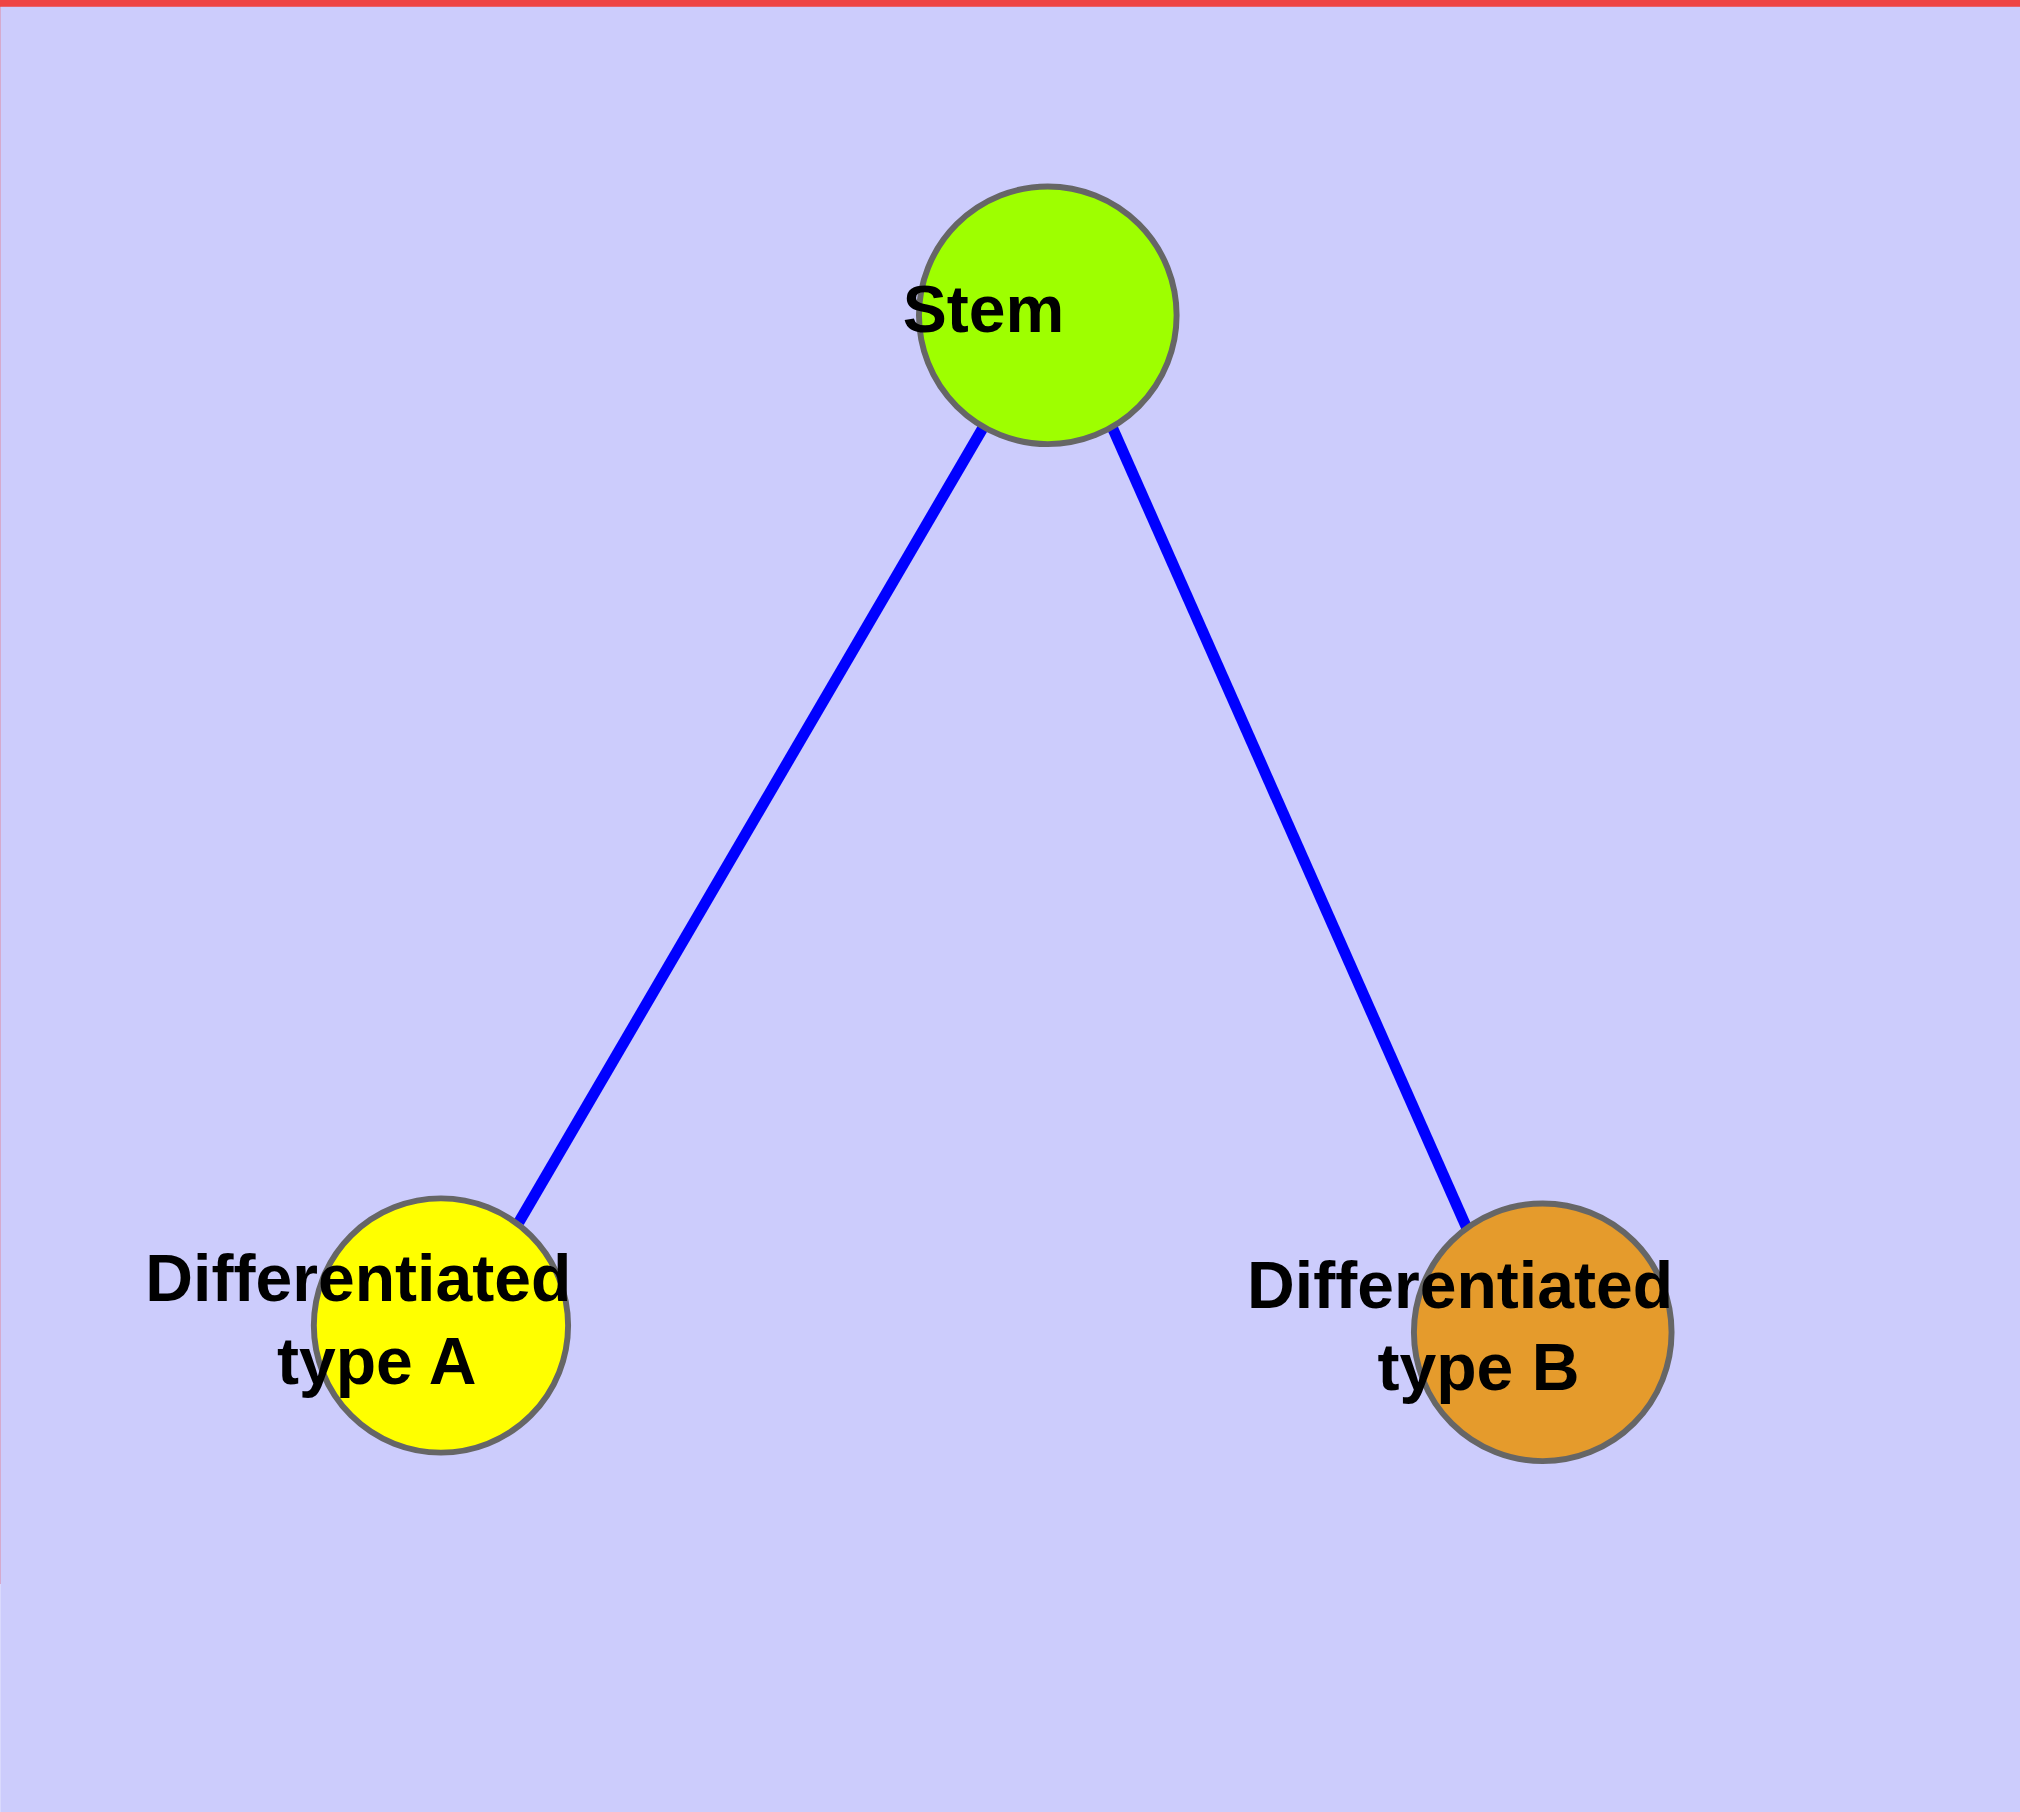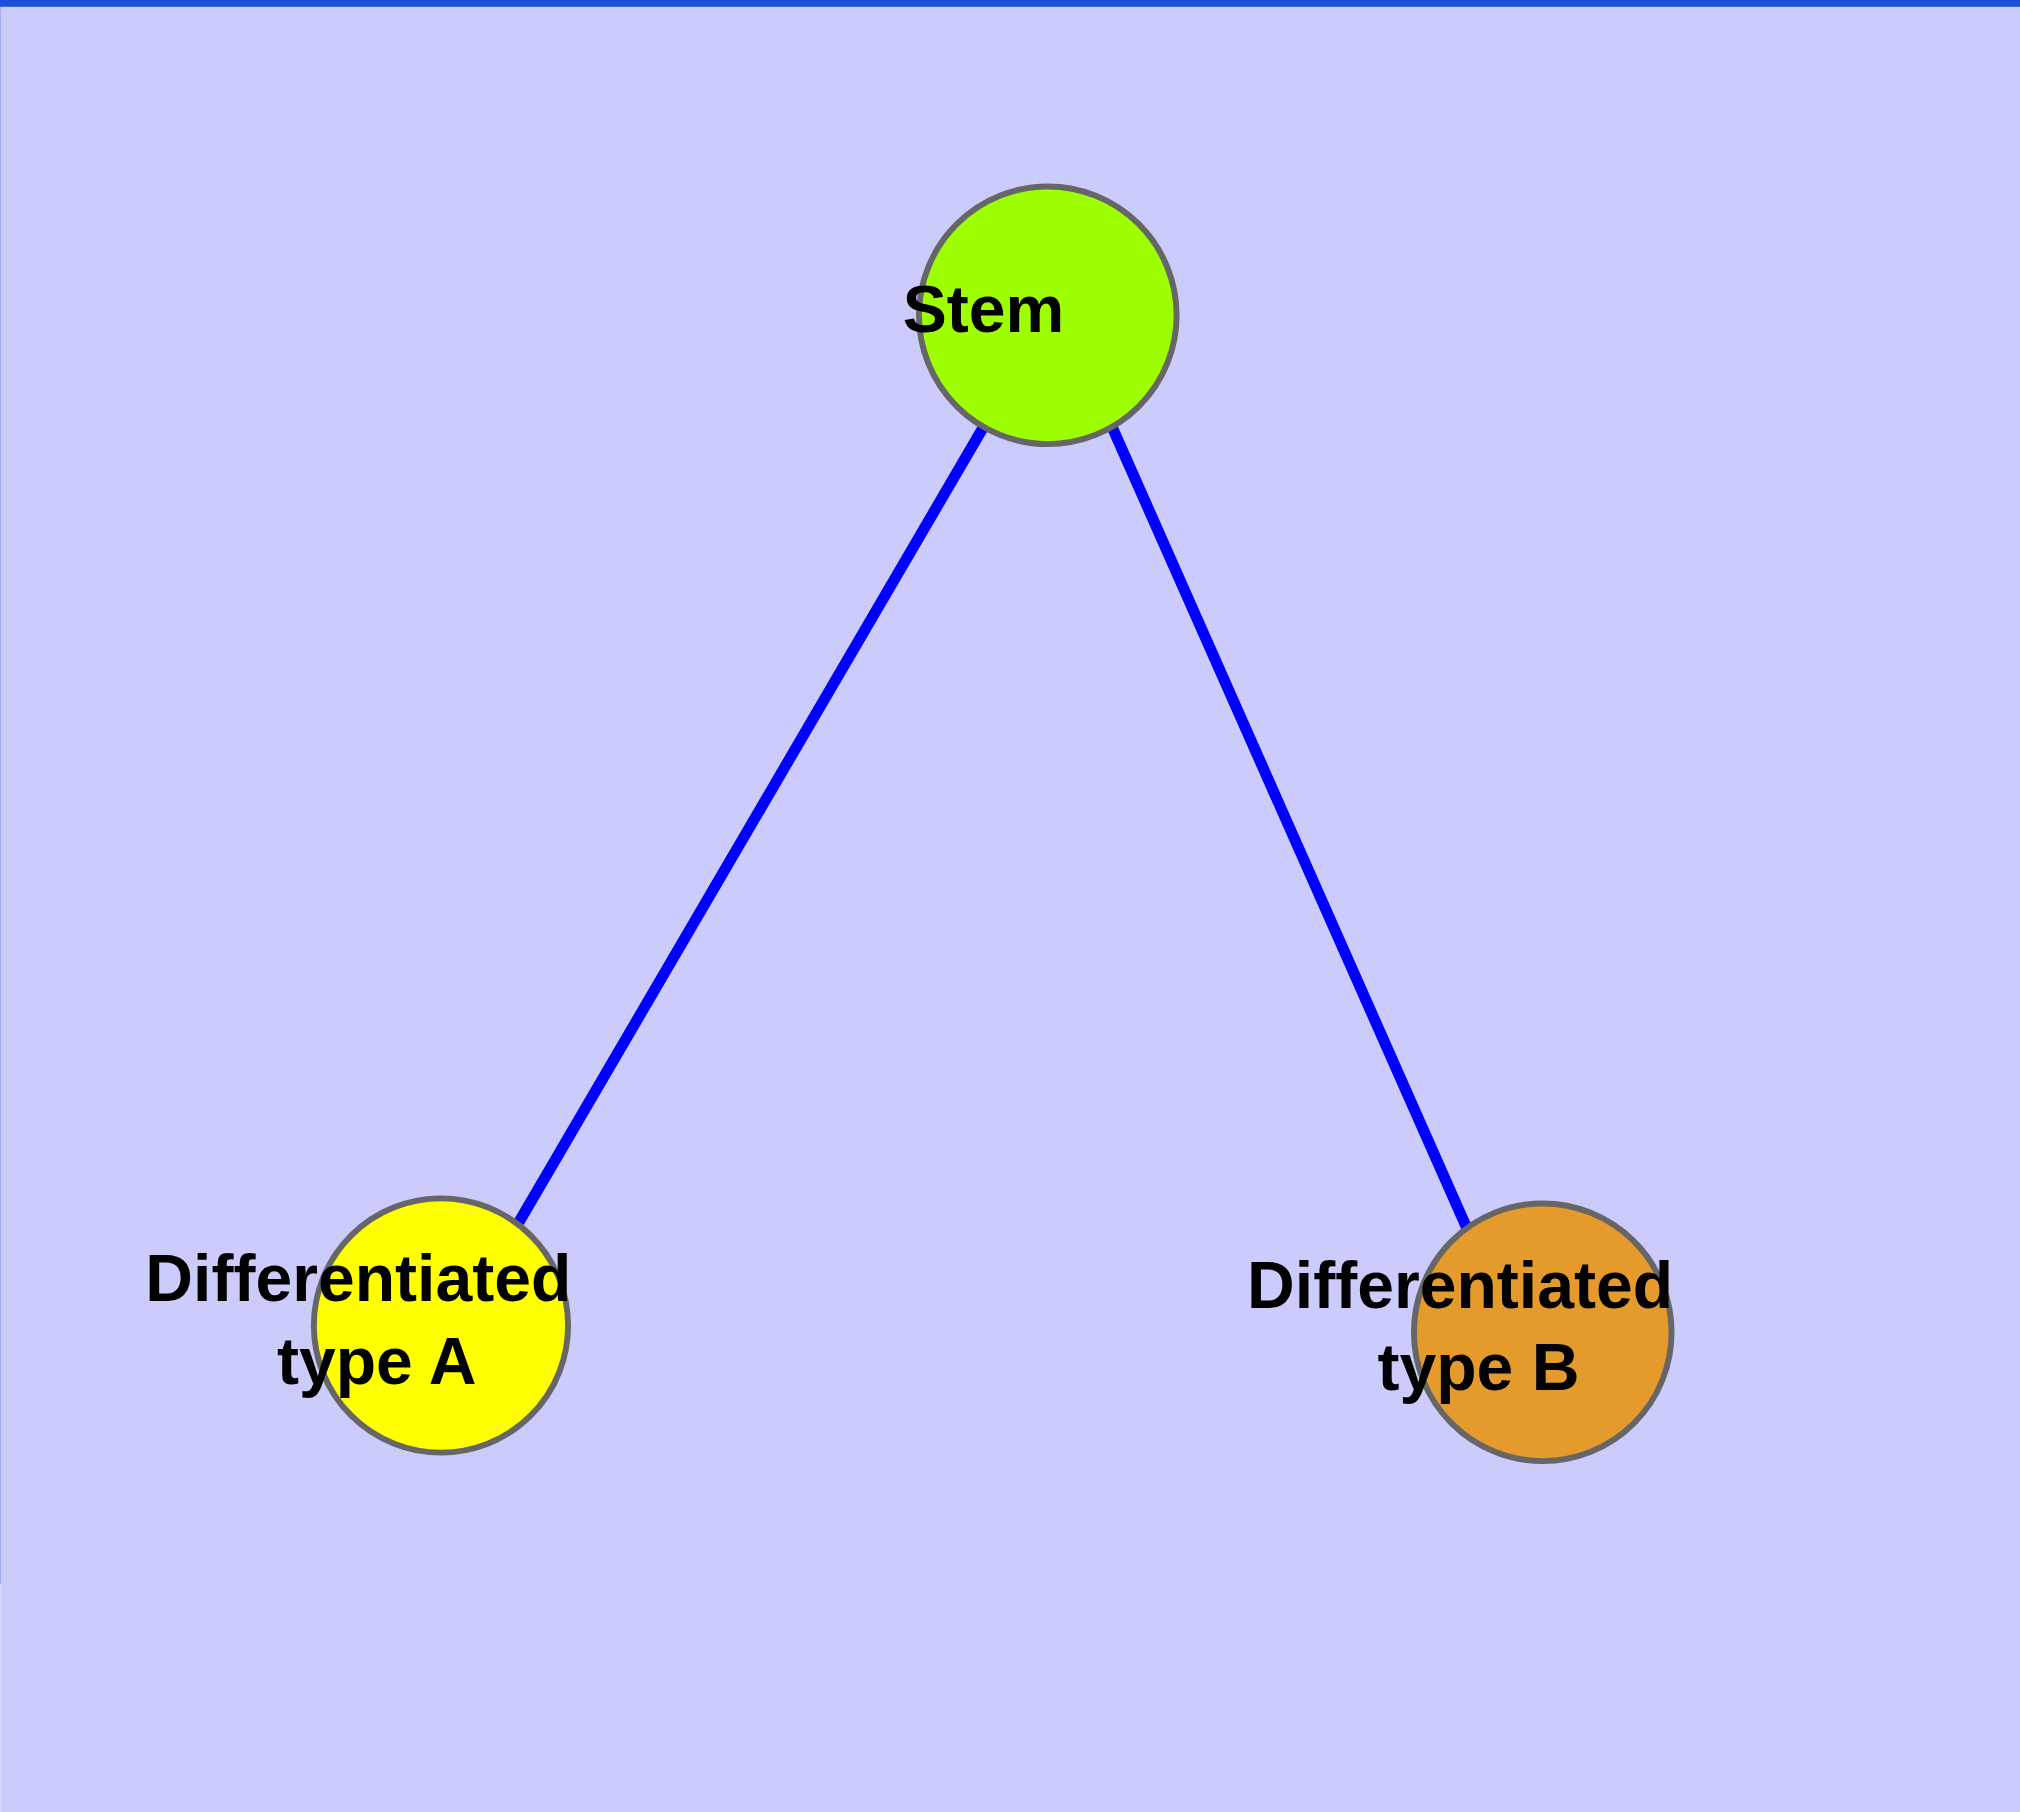--- a/index.html
+++ b/index.html
@@ -11,21 +11,21 @@
   body {
     width: 2021px;
     height: 1812px;
     overflow: hidden;
     font-family: "Liberation Sans", sans-serif;
   }
   #graph-canvas {
     position: relative;
     width: 2021px;
     height: 1584px;
-    background: #1d4ed8;
+    background: #ef4444;
   }
   #graph-svg {
     position: absolute;
     left: 0;
     top: 0;
     width: 2021px;
     height: 1812px;
     display: block;
   }
   .node-label {

